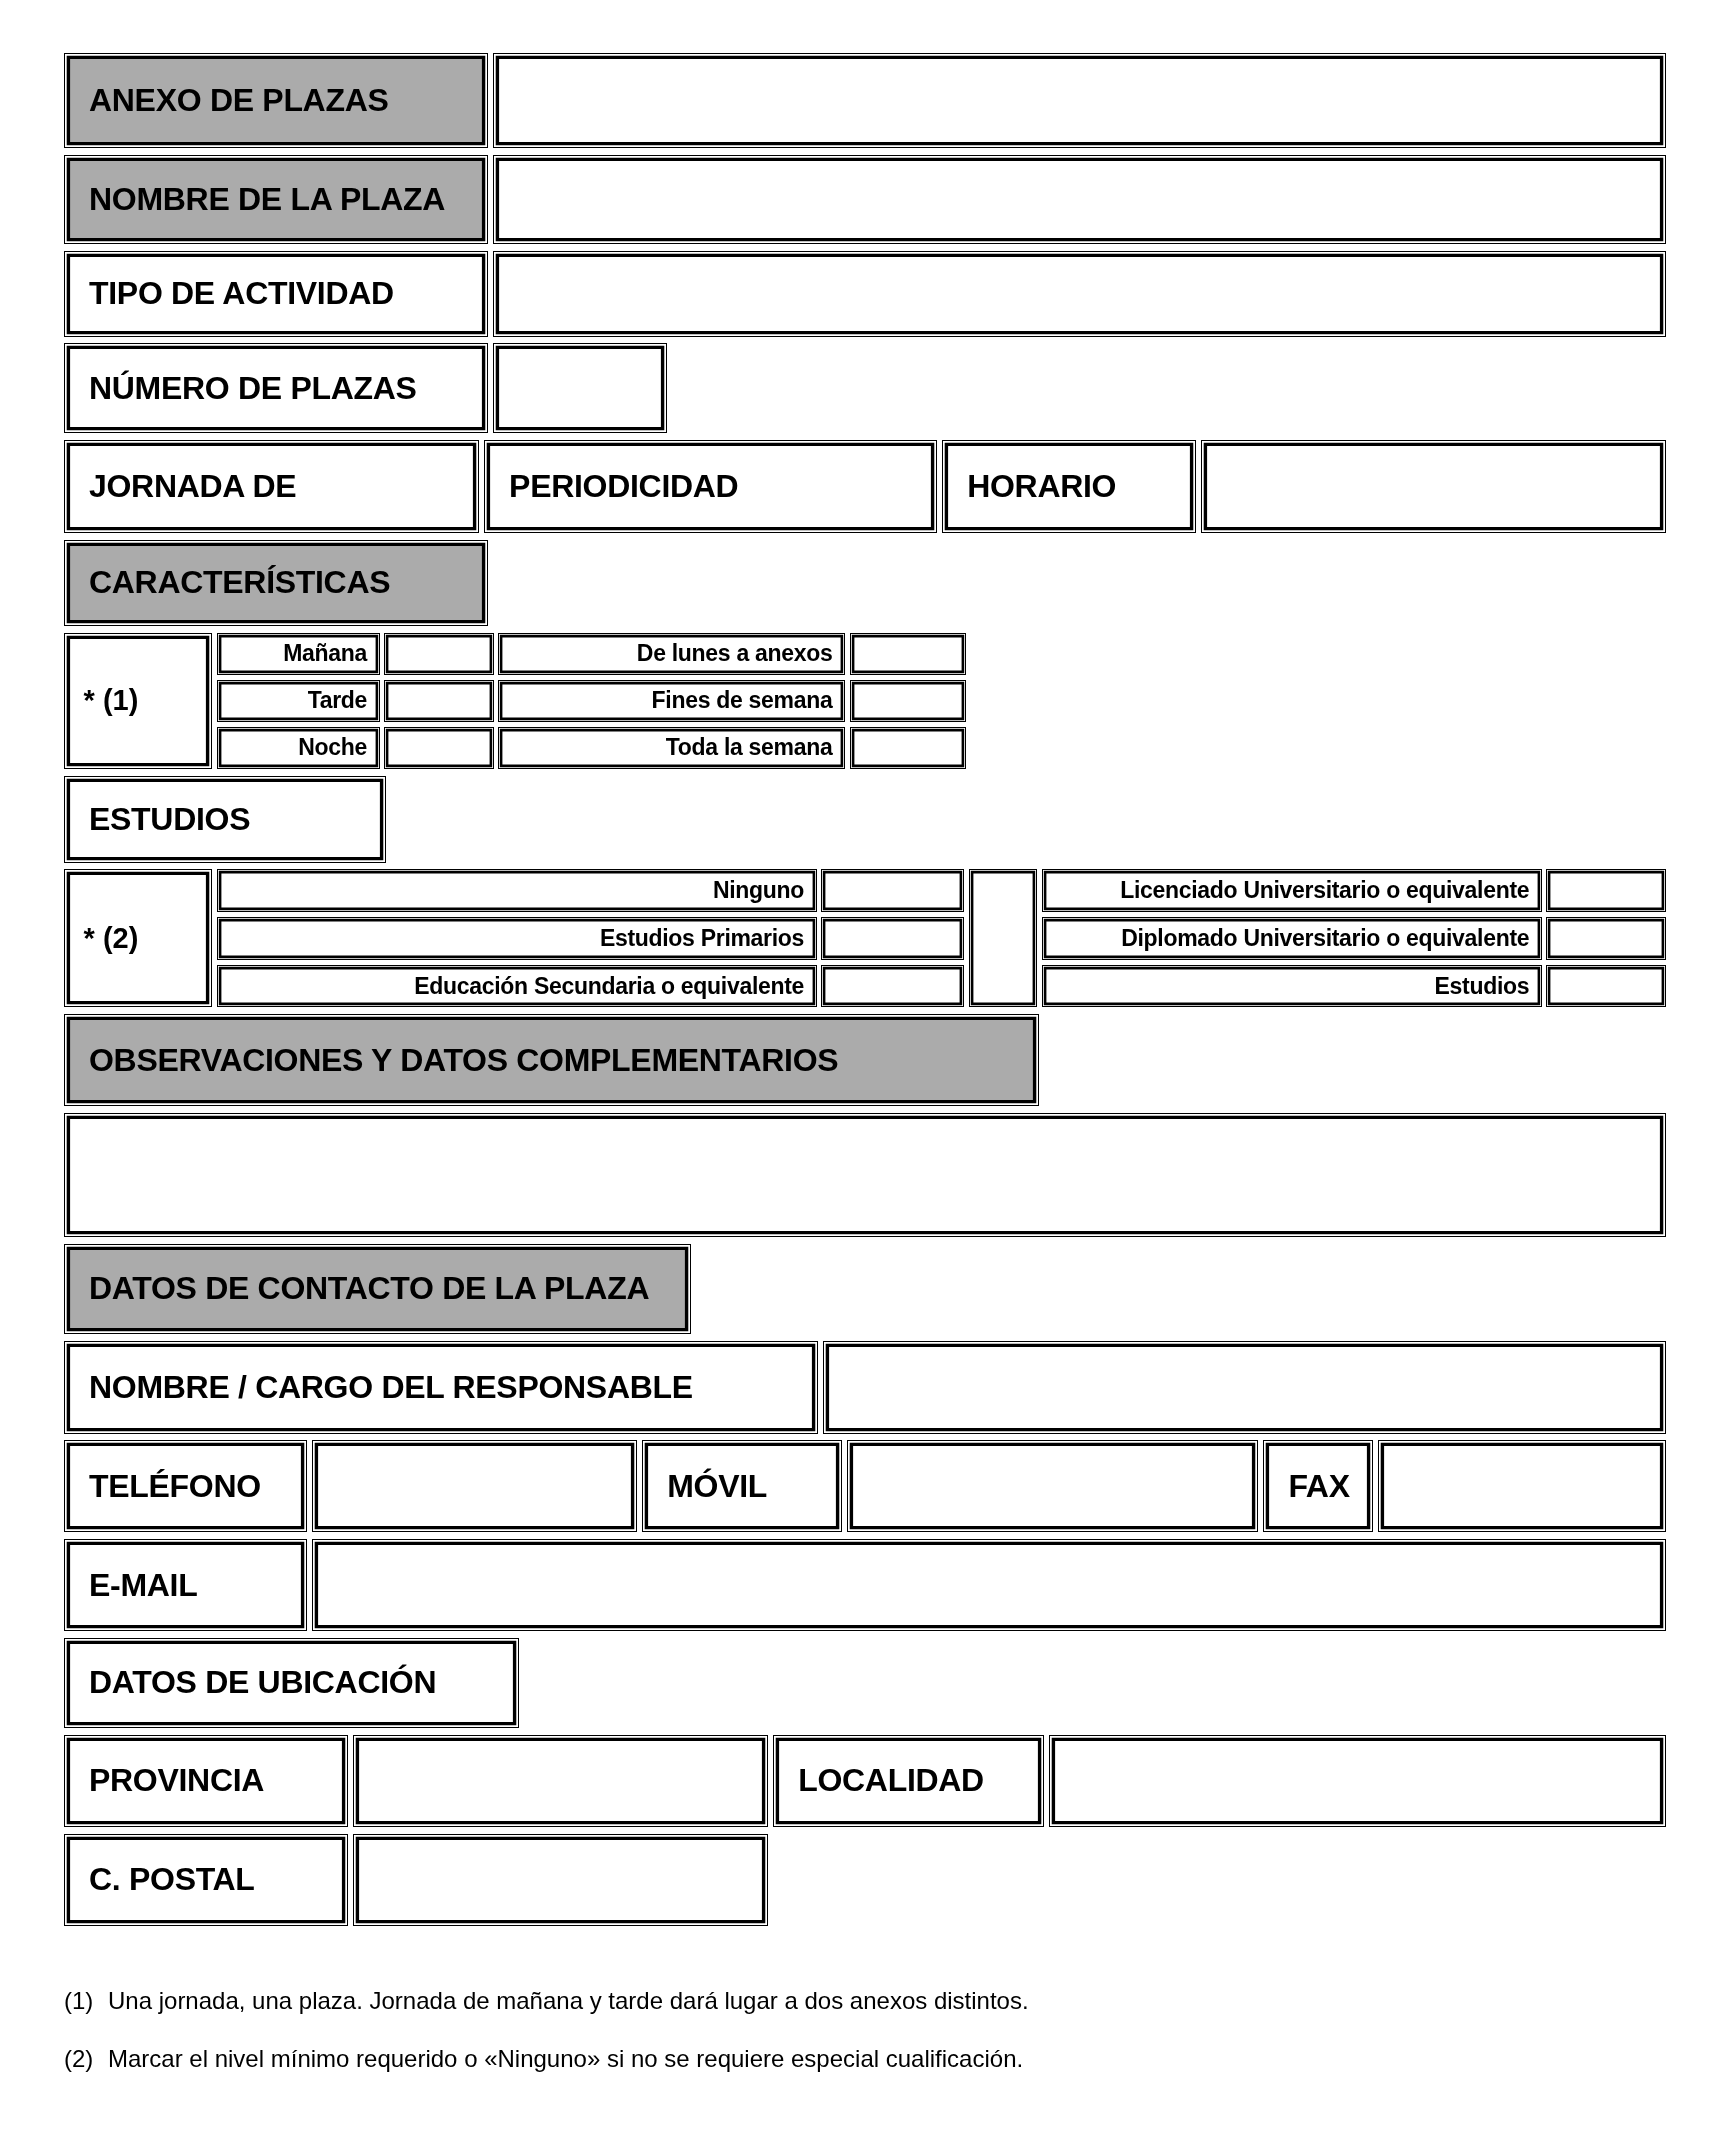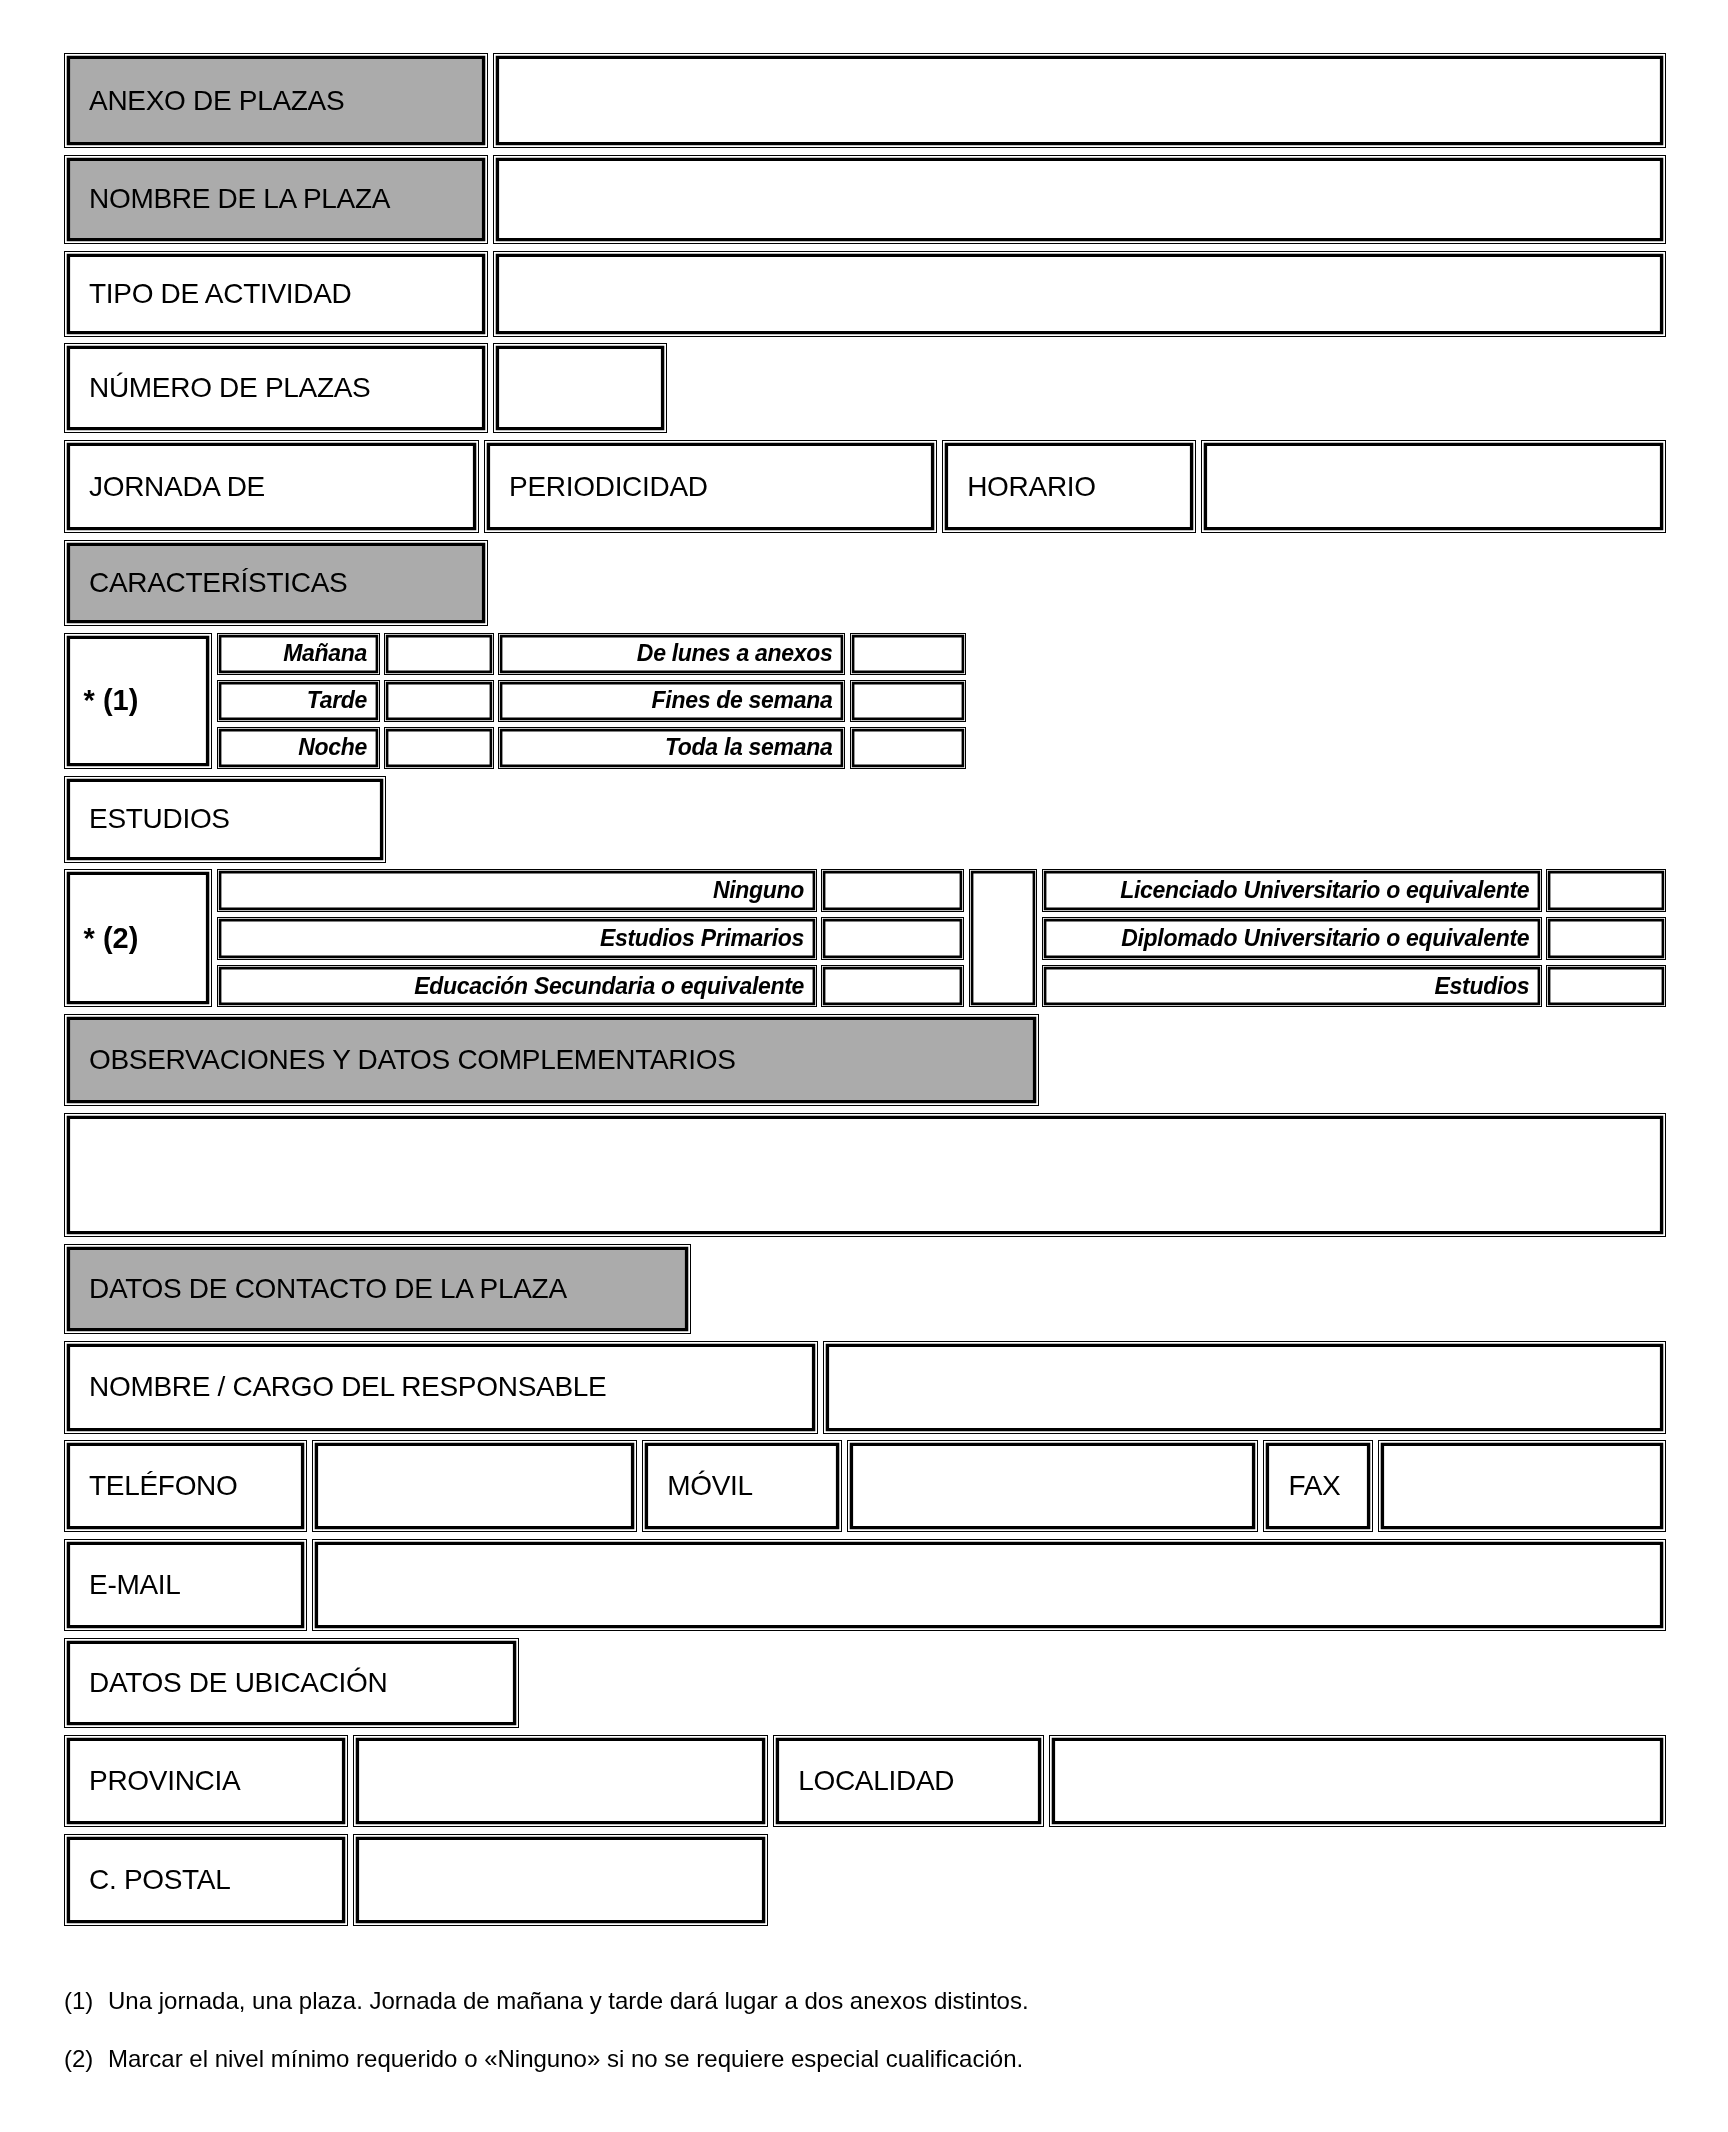--- a/index.html
+++ b/index.html
@@ -10,31 +10,31 @@
   }
   .form { position:absolute; left:64px; top:53px; width:1602px; }
   .row { display:flex; gap:5.1px; margin-bottom:6.8px; align-items:stretch; }
   
   .cell {
     border:1.7px solid #000;
     box-shadow: inset 0 0 0 1.7px #fff, inset 0 0 0 5.1px #000;
     background:#fff; display:flex; align-items:center;
   }
   .cell.hdr { background:var(--gray,#ababab); }
-  .cell .t { font-weight:normal; font-size:28px; letter-spacing:-0.3px; padding-left:24px; white-space:nowrap; }
+  .cell .t { font-weight:bold; font-size:32px; letter-spacing:-0.3px; padding-left:24px; white-space:nowrap; }
   .cell .note { font-weight:bold; font-size:29px; padding-left:18.6px; }
   
   .sub {
     border:1.7px solid #000;
     box-shadow: inset 0 0 0 0.8px #fff, inset 0 0 0 3.4px #000;
     background:#fff; display:flex; align-items:center;
   }
   .sub .t { font-weight:bold; font-size:23px; letter-spacing:-0.3px; width:100%; text-align:right; padding-right:12px; white-space:nowrap; }
   .grid3 { display:flex; flex-direction:column; gap:5.1px; }
-  .grid3 .srow { display:flex; gap:4.2px; flex:1;font-style:italic; }
+  .grid3 .srow { display:flex; gap:4.2px; flex:1; }
   .footnotes { position:absolute; left:64px; top:1987px; width:1602px; }
   .fn { display:flex; font-size:24px; margin-bottom:29px; line-height:1.2; }
   .fn .n { width:44px; flex:0 0 44px; }
 </style>
 </head>
 <body>
 
 <div class="form">
 
   <div class="row" style="height:95px">

